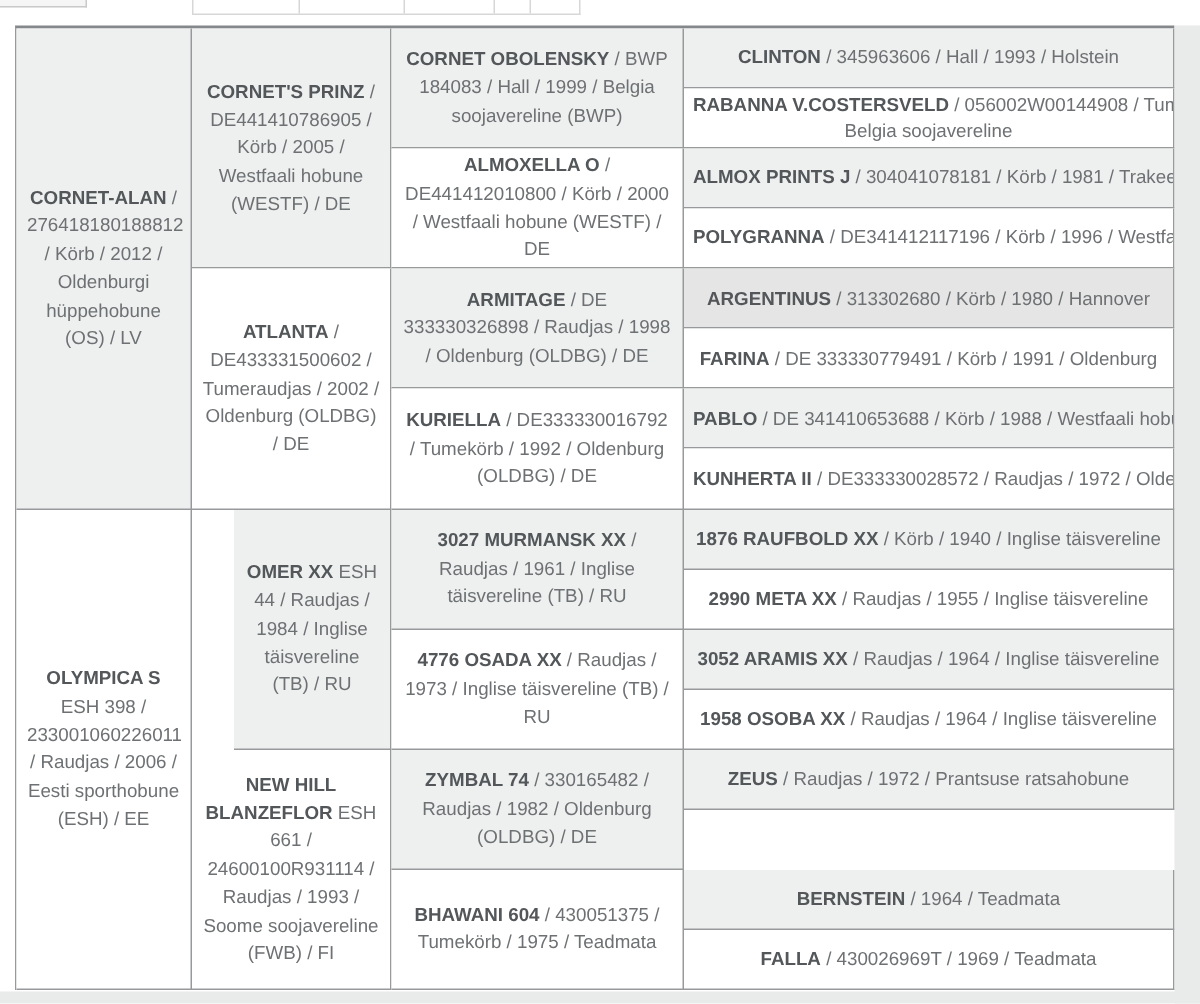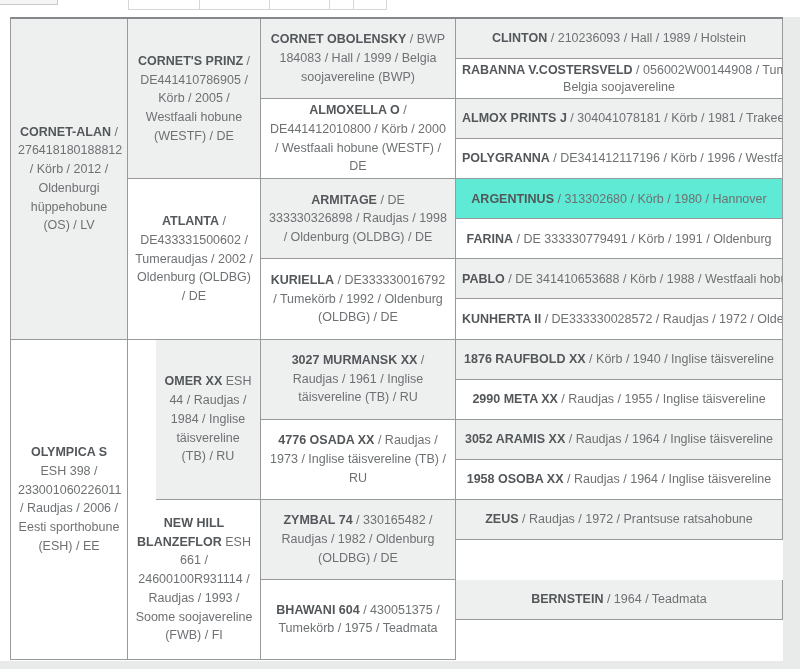--- a/index.html
+++ b/index.html
@@ -36,21 +36,21 @@
   }
   .cell{
     border-right:1px solid #97999b;border-bottom:1px solid #97999b;
     display:flex;flex-direction:column;justify-content:center;
     overflow:hidden;
     padding:3px 7px;box-sizing:border-box;
     color:#6e7173;font-size:12.5px;line-height:1.5;
     background:#ffffff;cursor:pointer;
   }
   .cell.shade{background:#eef0f0;}
-  .cell.highlight{background:#5eead4;}
+  .cell.highlight{background:#e5e5e5;}
   .cell b{color:#53575a;font-weight:bold;}
   
   .gen1 .line,.gen2 .line,.gen3 .line{text-align:center;}
   
   .gen4{padding:2px 6px;line-height:1.32;}
   .gen4 .line{white-space:nowrap;width:max-content;margin:0 auto;}
 
   .right-margin{
     position:absolute;left:783px;top:17px;width:17px;height:652px;
     background:#e9eaea;
@@ -108,21 +108,21 @@
     <div class="cell gen3" style="grid-area: 11 / 3 / span 2;">
       <div class="line"><b>4776 OSADA XX</b><span> / Raudjas / 1973 / Inglise täisvereline (TB) / RU</span></div>
     </div>
     <div class="cell gen3 shade" style="grid-area: 13 / 3 / span 2;">
       <div class="line"><b>ZYMBAL 74</b><span> / 330165482 / Raudjas / 1982 / Oldenburg (OLDBG) / DE</span></div>
     </div>
     <div class="cell gen3" style="grid-area: 15 / 3 / span 2;">
       <div class="line"><b>BHAWANI 604</b><span> / 430051375 / Tumekörb / 1975 / Teadmata</span></div>
     </div>
     <div class="cell gen4 shade" style="grid-area: 1 / 4 / span 1;">
-      <div class="line"><b>CLINTON</b><span> / 210236093 / Hall / 1989 / Holstein</span></div>
+      <div class="line"><b>CLINTON</b><span> / 345963606 / Hall / 1993 / Holstein</span></div>
     </div>
     <div class="cell gen4" style="grid-area: 2 / 4 / span 1;">
       <div class="line"><b>RABANNA V.COSTERSVELD</b><span> / 056002W00144908 / Tumekörb / 199</span></div>
       <div class="line">Belgia soojavereline</div>
     </div>
     <div class="cell gen4 shade" style="grid-area: 3 / 4 / span 1;">
       <div class="line"><b>ALMOX PRINTS J</b><span> / 304041078181 / Körb / 1981 / Trakeen</span></div>
     </div>
     <div class="cell gen4" style="grid-area: 4 / 4 / span 1;">
       <div class="line"><b>POLYGRANNA</b><span> / DE341412117196 / Körb / 1996 / Westfaali hobu</span></div>
@@ -150,16 +150,19 @@
     </div>
     <div class="cell gen4" style="grid-area: 12 / 4 / span 1;">
       <div class="line"><b>1958 OSOBA XX</b><span> / Raudjas / 1964 / Inglise täisvereline</span></div>
     </div>
     <div class="cell gen4 shade" style="grid-area: 13 / 4 / span 1;">
       <div class="line"><b>ZEUS</b><span> / Raudjas / 1972 / Prantsuse ratsahobune</span></div>
     </div>
     <div class="cell gen4 shade" style="grid-area: 15 / 4 / span 1;">
       <div class="line"><b>BERNSTEIN</b><span> / 1964 / Teadmata</span></div>
     </div>
+    <div class="cell gen4" style="grid-area: 16 / 4 / span 1;">
+      <div class="line"><b>FALLA</b><span> / 430026969T / 1969 / Teadmata</span></div>
+    </div>
   </div>
 
 <div class="right-margin"></div>
 <div class="bottom-margin"></div>
 
 </body></html>

